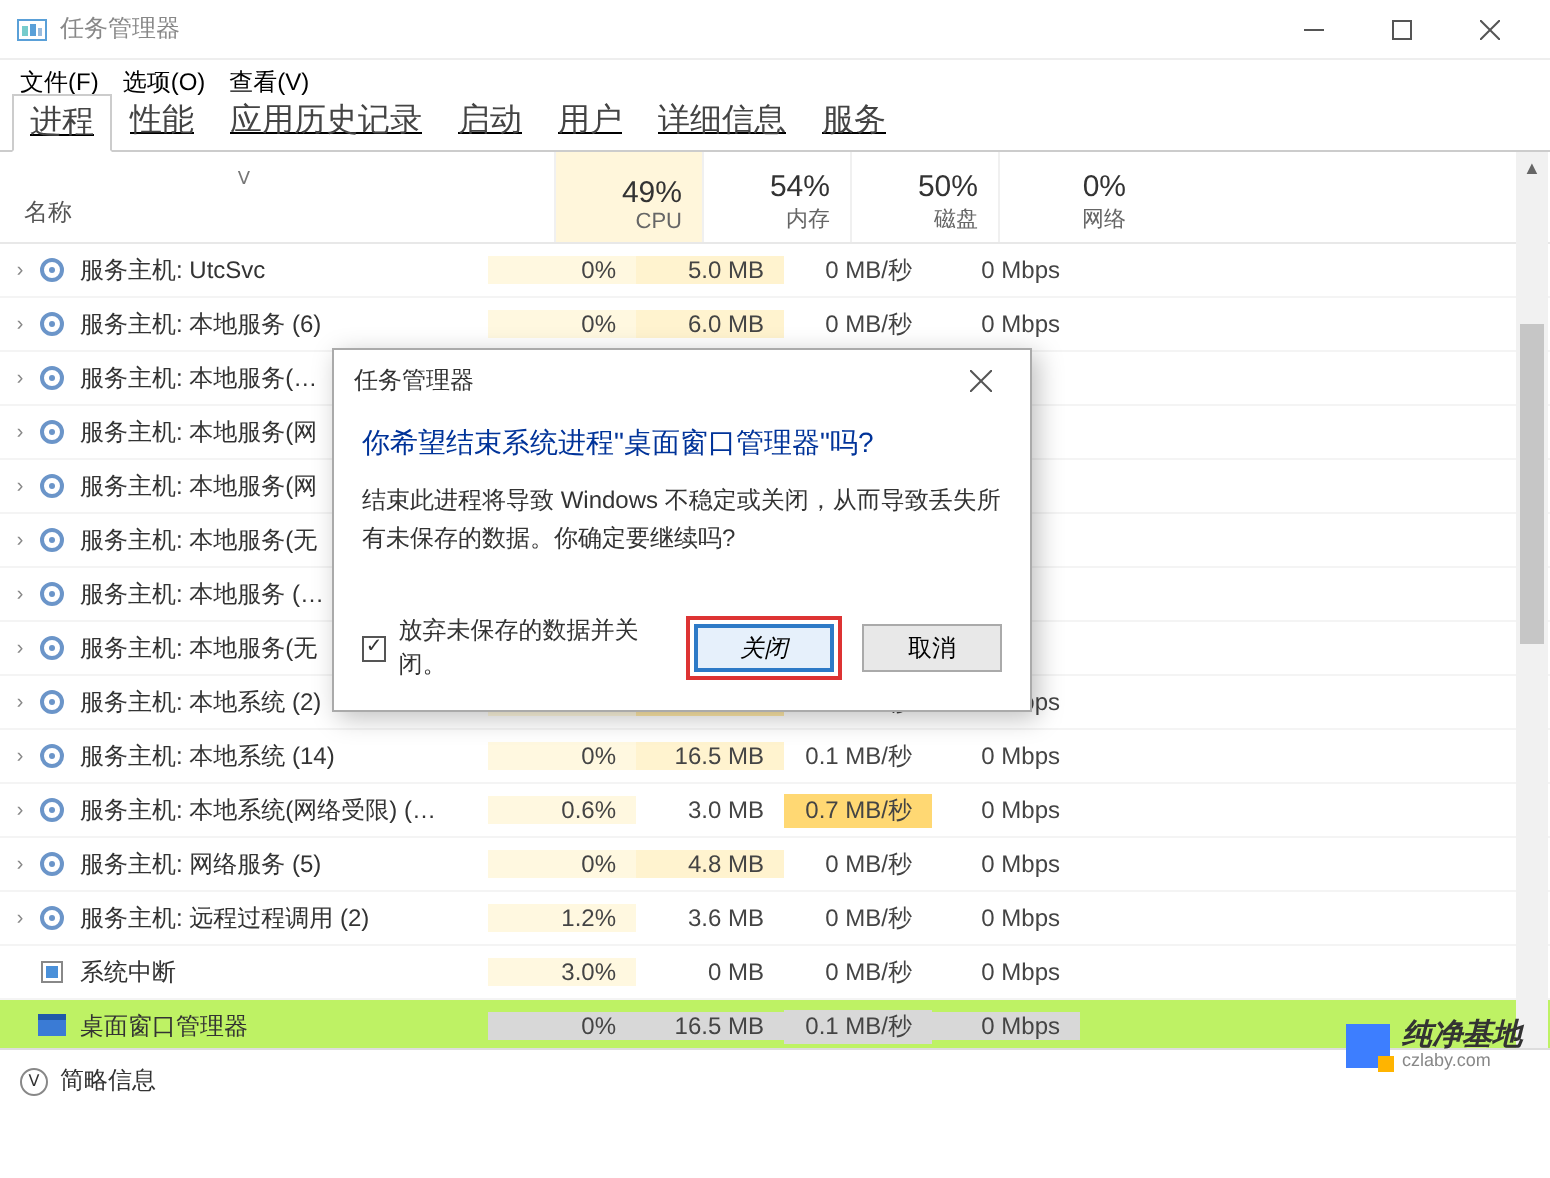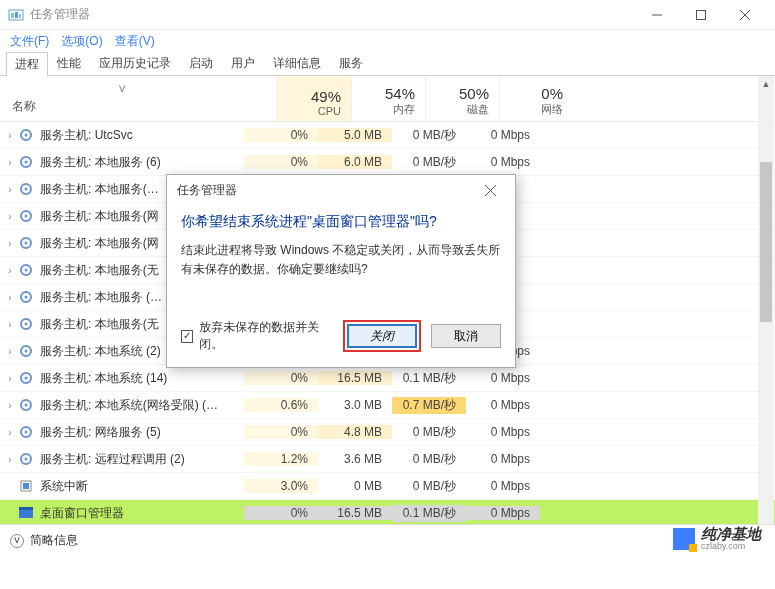--- a/index.html
+++ b/index.html
@@ -4,24 +4,24 @@
 <style>
 * { margin: 0; padding: 0; box-sizing: border-box; font-family: "Microsoft YaHei", "Segoe UI", sans-serif; }
 body { background: #fff; width: 775px; height: 589px; overflow: hidden; position: relative; }
 
 .titlebar { height: 30px; display: flex; align-items: center; padding: 0 8px; background: #fff; border-bottom: 1px solid #eee; }
 .titlebar .app-icon { width: 16px; height: 16px; margin-right: 6px; }
 .titlebar .title { font-size: 12px; color: #888; flex: 1; }
 .win-controls { display: flex; }
 .win-btn { width: 44px; height: 30px; display: flex; align-items: center; justify-content: center; color: #666; cursor: pointer; }
 
-.menubar { height: 22px; display: flex; align-items: center; padding: 0 6px; font-size: 12px; color: #3b82f6; gap: 4px; }
+.menubar { height: 22px; display: flex; align-items: center; padding: 0 6px; font-size: 12px; color: #000000; gap: 4px; }
 .menubar span { padding: 2px 4px; cursor: pointer; }
 
-.tabs { height: 24px; display: flex; align-items: center; font-size: 12px; border-bottom: 1px solid #ccc; padding: 0 6px; }
+.tabs { height: 24px; display: flex; align-items: flex-end; font-size: 16px; border-bottom: 1px solid #ccc; padding: 0 6px; text-decoration: underline; }
 .tab { padding: 3px 8px; border: 1px solid transparent; color: #444; cursor: pointer; }
 .tab.active { border: 1px solid #ccc; border-bottom: 1px solid #fff; background: #fff; margin-bottom: -1px; }
 
 .content { position: relative; height: 480px; }
 .header-row { display: flex; height: 46px; border-bottom: 1px solid #e8e8e8; font-size: 12px; color: #555; }
 .name-col { width: 244px; display: flex; align-items: flex-end; padding: 0 8px 6px 12px; position: relative; }
 .sort-caret { position: absolute; top: 8px; left: 50%; transform: translateX(-50%); font-size: 9px; color: #777; }
 .num-col { width: 74px; display: flex; flex-direction: column; align-items: flex-end; justify-content: flex-end; padding: 3px 10px 4px 0; border-left: 1px solid #f0f0f0; }
 .num-col .pct { font-size: 15px; color: #333; }
 .num-col.hl { background: #fff6db; margin-left: 33px; }
@@ -46,29 +46,29 @@
 .scrollbar { position: absolute; right: 1px; top: 0; width: 16px; height: 480px; background: #f1f1f1; }
 .scroll-btn { height: 16px; display: flex; align-items: center; justify-content: center; color: #666; font-size: 9px; }
 .scroll-thumb { position: absolute; left: 2px; width: 12px; top: 86px; height: 160px; background: #c6c6c6; }
 
 
 .dialog { position: absolute; left: 166px; top: 174px; width: 350px; background: #fff; border: 1px solid #aaa; box-shadow: 3px 3px 12px rgba(0,0,0,0.25); }
 .dlg-title { height: 30px; display: flex; align-items: center; padding: 0 10px; font-size: 12px; color: #333; }
 .dlg-close { margin-left: auto; width: 30px; height: 30px; display: flex; align-items: center; justify-content: center; color: #555; cursor: pointer; }
 .dlg-body { padding: 8px 14px 12px 14px; }
 .dlg-head { color: #003399; font-size: 14px; margin-bottom: 10px; }
-.dlg-text { font-size: 12px; color: #333; line-height: 1.6; margin-bottom: 22px; }
+.dlg-text { font-size: 12px; color: #333; line-height: 1.6; margin-bottom: 10px; }
 .dlg-foot { display: flex; align-items: center; gap: 10px; padding: 6px 14px 14px 14px; }
 .checkbox-wrap { display: flex; align-items: center; font-size: 12px; color: #333; flex: 1; }
 .cb { width: 13px; height: 13px; border: 1px solid #555; margin-right: 6px; display: flex; align-items: center; justify-content: center; font-size: 10px; line-height: 1; }
 .dlg-btn { min-width: 70px; height: 24px; border: 1px solid #aaa; background: #e8e8e8; font-size: 12px; cursor: pointer; }
 .primary-wrap { border: 2px solid #d33; padding: 2px; }
 .primary-wrap .dlg-btn { background: #e6f0fb; border: 2px solid #2d7ac7; font-style: italic; }
 
-.watermark { position: absolute; right: 14px; bottom: 38px; display: flex; align-items: center; gap: 6px; }
+.watermark { position: absolute; right: 14px; bottom: 54px; display: flex; align-items: center; gap: 6px; }
 .wm-block { width: 22px; height: 22px; background: #3d7eff; position: relative; }
 .wm-block::after { content: ""; position: absolute; right: -2px; bottom: -2px; width: 8px; height: 8px; background: #ffb400; }
 .wm-text { font-size: 15px; font-weight: 700; color: #333; font-style: italic; line-height: 1; }
 .wm-sub { font-size: 9px; color: #888; display: block; font-style: normal; font-weight: 400; }
 
 svg { display: block; }
 </style>
 </head>
 <body>
 

